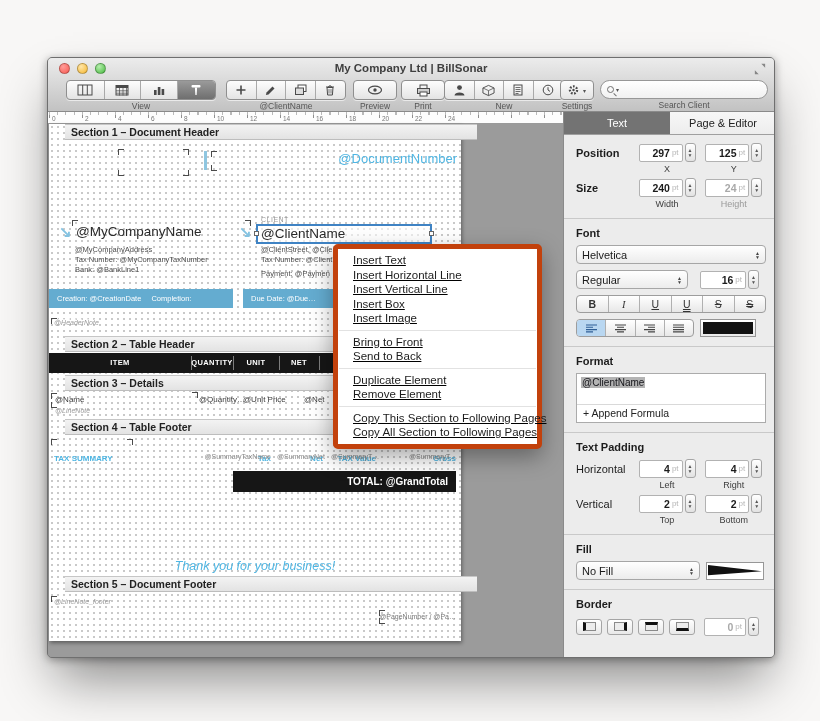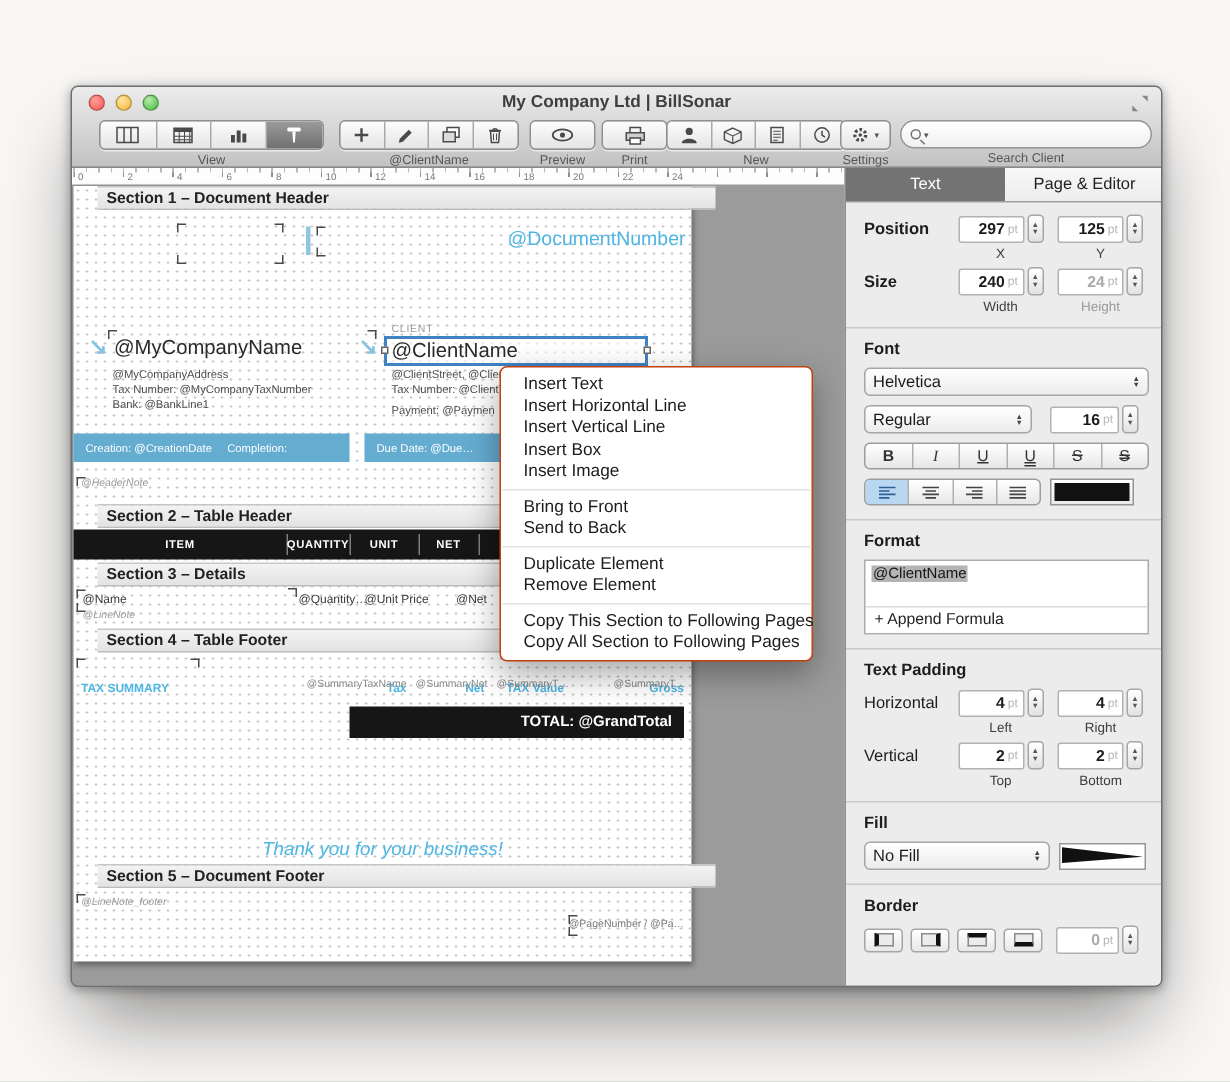--- a/index.html
+++ b/index.html
@@ -66,22 +66,22 @@
   .colhead { position:absolute; top:0; height:20px; line-height:20px; font-size:7.5px; font-weight:bold; letter-spacing:.4px; text-align:center; }
   .colsep { position:absolute; top:3px; width:1px; height:14px; background:#7d7d7d; }
   .detail { position:absolute; top:271px; font-size:8px; color:#3a3a3a; }
   .sumhead { position:absolute; top:330px; font-size:8px; font-weight:bold; }
   .sumval { position:absolute; top:329px; font-size:7px; color:#8a8a8a; }
   .totalbar { position:absolute; left:184px; top:347px; width:223px; height:21px; background:#161616; color:#fff;
               font-size:10px; font-weight:bold; text-align:right; line-height:21px; padding-right:8px; }
   .thanks { position:absolute; left:0; top:417px; width:100%; text-align:center; font-size:12.5px; font-style:italic;margin-top:18px; }
   .pagenum { position:absolute; right:5px; top:489px; font-size:7px; color:#777; }
   
-  .ctxmenu { position:absolute; left:285px; top:186px; width:209px; background:#fff; border:1px solid #c2410c;
-             border-radius:5px; box-shadow:0 8px 22px rgba(0,0,0,.35); padding:4px 0; z-index:50; }
+  .ctxmenu { position:absolute; left:285px; top:186px; width:209px; background:#fff; border:5px solid #c2410c;
+             border-radius:5px; box-shadow:0 8px 22px rgba(0,0,0,.35); padding:4px 0; z-index:50;text-decoration:underline; }
   .mi { font-size:11.5px; color:#1c1c1c; line-height:14.5px; padding:0 10px 0 15px; white-space:nowrap; }
   .msep { height:1px; background:#e2e2e2; margin:4px 1px; }
   
   .panel { position:absolute; left:515px; top:54px; width:213px; height:547px; background:#ececec; border-left:1px solid #8a8a8a; }
   .tabs { display:flex; height:23px; border-bottom:1px solid #9f9f9f; }
   .tab { flex:1; font-size:11px; text-align:center; line-height:23px; background:linear-gradient(#f7f7f7,#ededed); color:#222; }
   .tab.sel { background:#737373; color:#fff; }
   .pgroup { padding:8px 10px 9px 12px; }
   .pgroup + .pgroup { border-top:1px solid #c9c9c9; }
   .phead { font-size:11px; font-weight:bold; color:#1d1d1d; margin-bottom:6px; }

